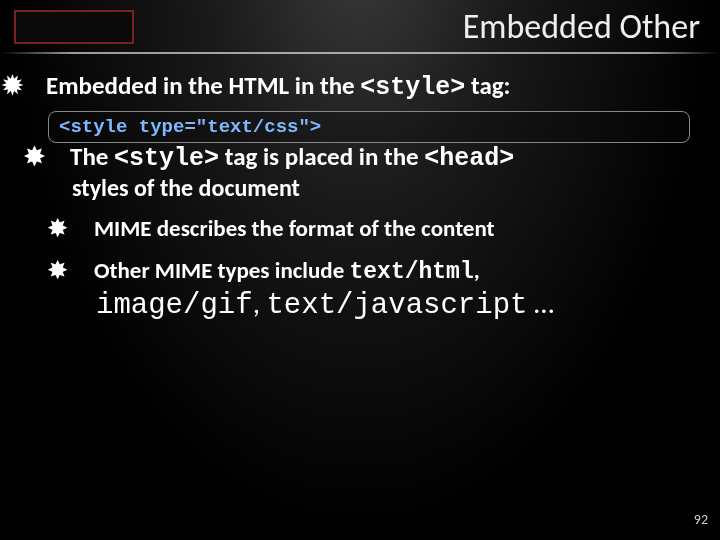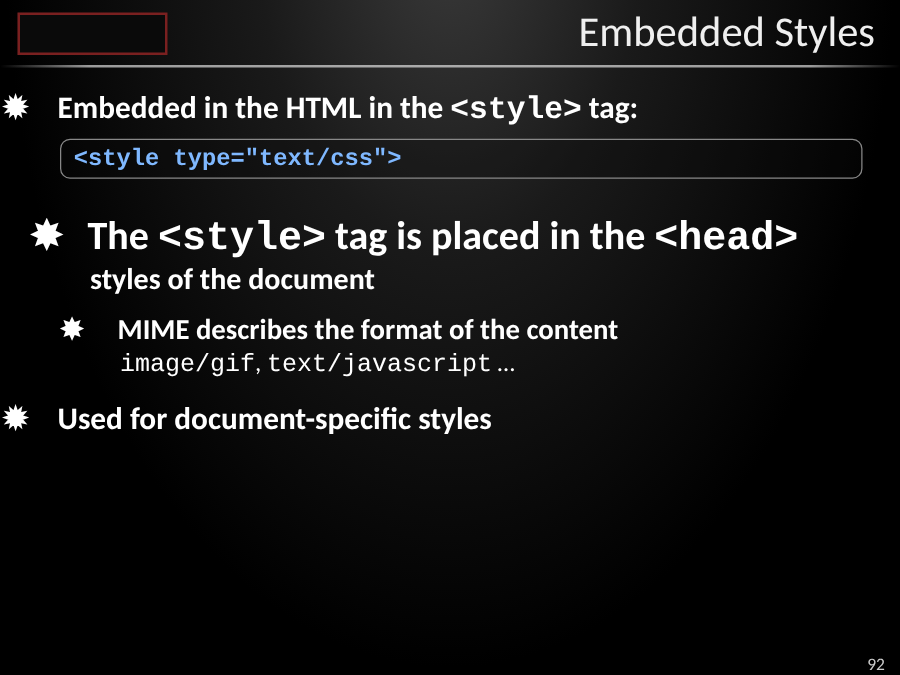--- a/index.html
+++ b/index.html
@@ -44,43 +44,43 @@
   }
   .lvl1 {
     font-size: 25px;
     font-weight: 700;
     margin-top: 10px;
     line-height: 1.15;
     padding-left: 22px;
     text-indent: -22px;
   }
   .lvl2 {
-    font-size: 32px;
+    font-size: 25px;
     font-weight: 700;
-    margin-top: 28px;
+    margin-top: 0;
     line-height: 1.15;
     padding-left: 48px;
     text-indent: -24px;
   }
   .lvl2-cont {
     font-size: 24px;
     font-weight: 700;
     line-height: 1.15;
     padding-left: 48px;
   }
   .lvl3 {
     font-size: 23px;
     font-weight: 700;
     margin-top: 14px;
     line-height: 1.2;
     padding-left: 72px;
     text-indent: -24px;
   }
   .lvl3-cont {
-    font-size: 20px;
+    font-size: 29px;
     font-weight: 400;
     line-height: 1.2;
     padding-left: 72px;
   }
   .bullet {
     display: inline-block;
     width: 22px;
     text-align: left;
   }
   .code-tag {
@@ -99,32 +99,32 @@
     background: rgba(10,10,10,0.3);
   }
   .codebox-text {
     font-family: Consolas, "Courier New", monospace;
     font-weight: 700;
     font-size: 19px;
     color: #7fb8ff;
   }
   .pagenum {
     position: absolute;
-    bottom: 0;
+    bottom: 12px;
     right: 12px;
     font-size: 14px;
     color: #ccc;
   }
 </style>
 </head>
 <body>
 
 <div class="top-box"></div>
 
-<div class="title">Embedded Styles</div>
+<div class="title">Embedded Other</div>
 
 <div class="hr-line"></div>
 
 <div class="content">
 
   <div class="lvl1">
     <span class="bullet">✹</span><span>Embedded in the HTML in the </span><span class="code-tag">&lt;style&gt;</span><span> tag:</span>
   </div>
 
   <div class="codebox">
@@ -136,23 +136,23 @@
   </div>
   <div class="lvl2-cont">
     <span>styles of the document</span>
   </div>
 
 
   <div class="lvl3">
     <span class="bullet">✸</span><span>MIME describes the format of the content</span>
   </div>
 
+  <div class="lvl3">
+    <span class="bullet">✸</span><span>Other MIME types include </span><span class="code-plain">text/html</span><span>, </span>
+  </div>
   <div class="lvl3-cont">
     <span class="code-plain">image/gif</span><span>, </span><span class="code-plain">text/javascript</span><span> …</span>
   </div>
 
-  <div class="lvl1" style="margin-top:16px">
-    <span class="bullet">✹</span><span>Used for document-specific styles</span>
-  </div>
 
 </div>
 
 <div class="pagenum">92</div>
 
 </body></html>

